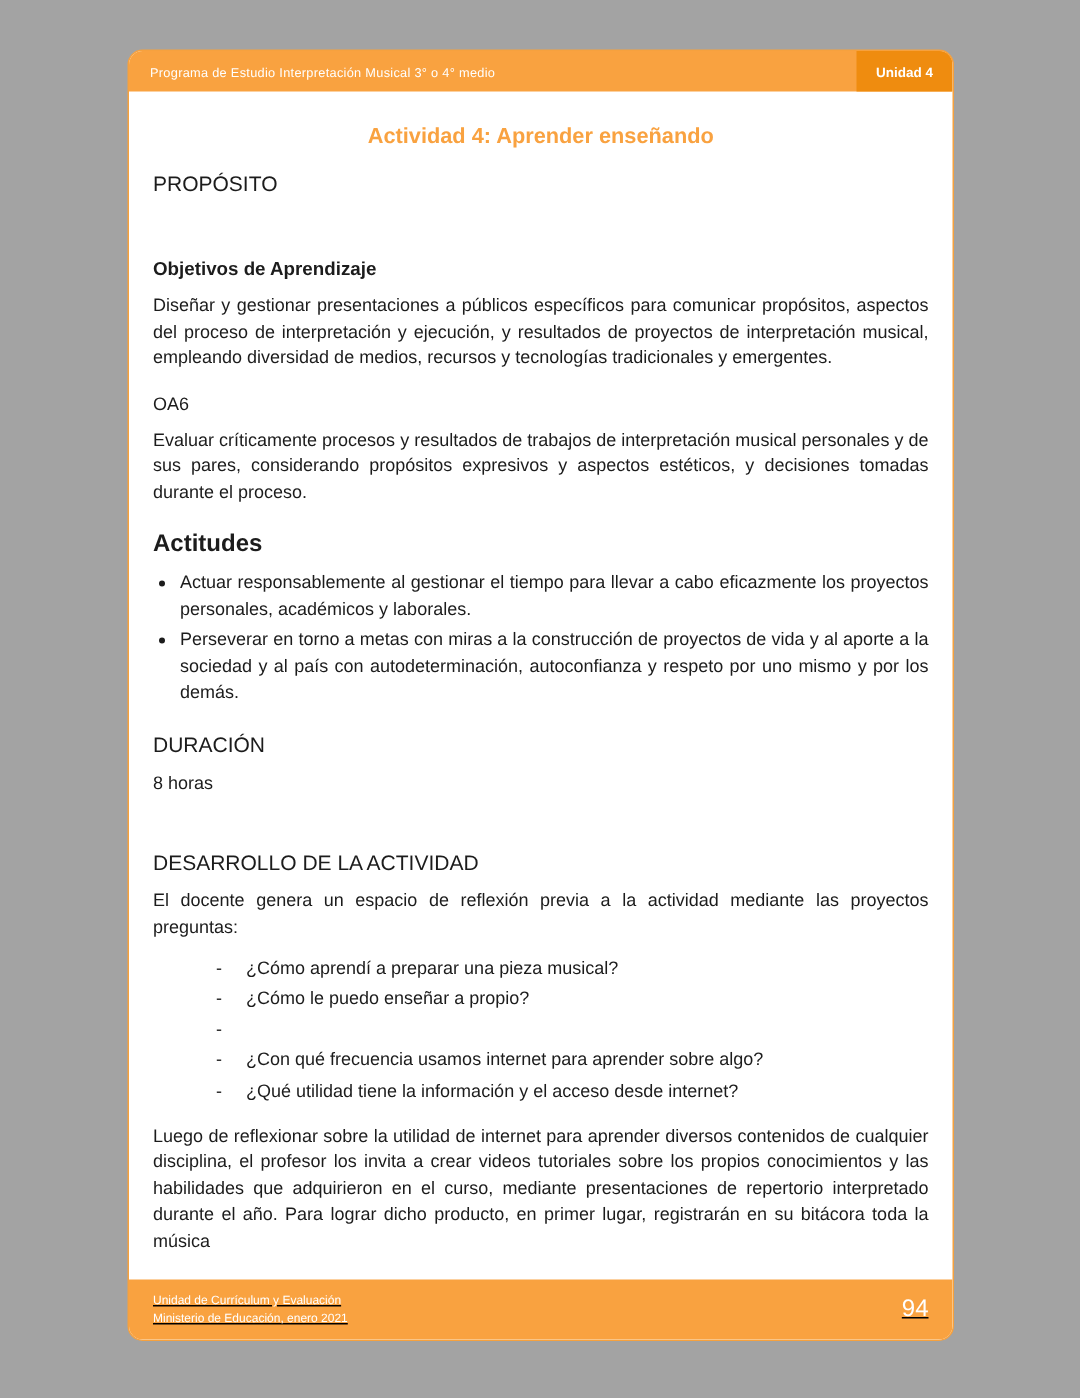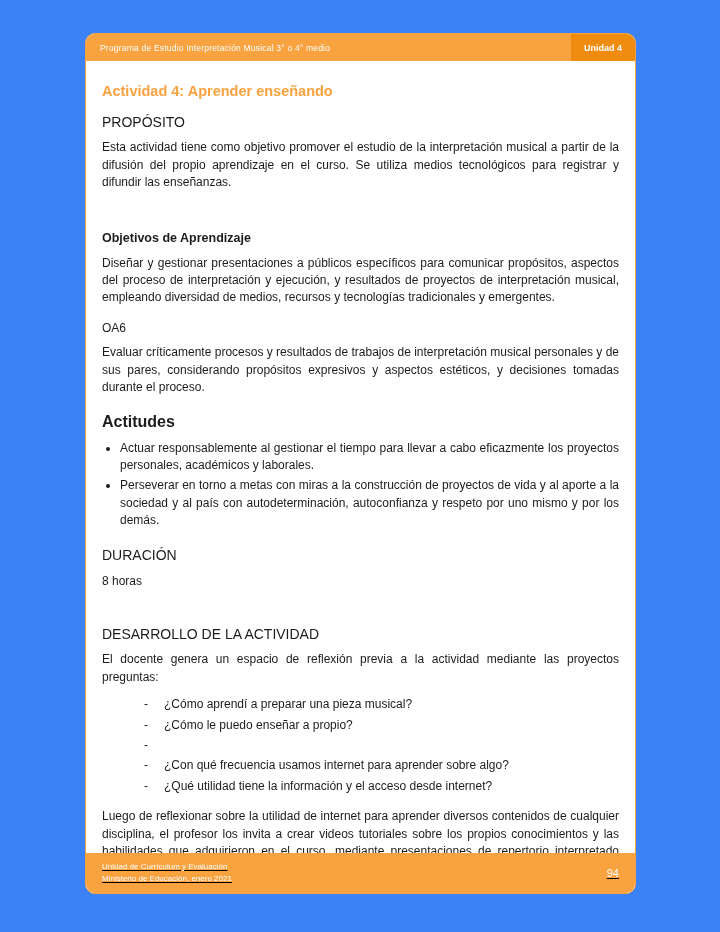--- a/index.html
+++ b/index.html
@@ -1,17 +1,17 @@
 <!DOCTYPE html>
 <html><head>
 <meta charset="utf-8">
 <style>
   * { margin:0; padding:0; box-sizing:border-box; }
   html,body { width:720px; height:932px; background:#ffffff; font-family:"Liberation Sans", sans-serif; }
-  .page { position:relative; width:720px; height:932px; background:#3b82f6; overflow:hidden;padding-left:28px; }
+  .page { position:relative; width:720px; height:932px; background:#a3a3a3; overflow:hidden;padding-left:28px; }
 
   .page-frame {
     position:absolute; left:85px; top:33px; width:551px; height:861px;
     border:1px solid #f6a13e; border-radius:10px;
     display:flex; flex-direction:column; overflow:hidden; background:#ffffff;
   }
 
   .header-bar {
     height:27px; background:#f9a240; flex:0 0 auto;
     display:flex; justify-content:space-between; align-items:stretch;
@@ -24,21 +24,21 @@
     background:#ef8c0f; color:#ffffff; font-weight:bold; font-size:9px;
     display:flex; align-items:center; padding:0 13px;
   }
 
   .content {
     flex:1 1 auto; padding:10px 16px 0 16px; color:#1c1c1c;
     font-size:12px; line-height:1.45; overflow:hidden;
   }
 
   .doc-title {
-    text-align:left; color:#f9a240; font-weight:bold; font-size:14.5px;
+    text-align:center; color:#f9a240; font-weight:bold; font-size:14.5px;
     margin:10px 0 10px 0;
   }
   .h-caps { font-weight:normal; font-size:14px; margin-top:8px; }
   .h-sub  { font-weight:bold; font-size:12.5px; margin-top:38px; }
   .h-small{ font-weight:bold; font-size:16px;  margin-top:14px; }
   .para   { text-align:justify; margin-top:7px; }
   .oa-label { margin-top:13px; }
 
   ul.bullets { margin-top:6px; padding-left:18px; }
   ul.bullets li { text-align:justify; margin-bottom:3px; }
@@ -49,38 +49,37 @@
 
   .spacer-lg { height:26px; }
 
   .footer-bar {
     height:40px; background:#f9a240; flex:0 0 auto;
     display:flex; justify-content:space-between; align-items:center;
     padding:0 16px;
     text-decoration:underline;
   }
   .footer-left { color:#ffffff; font-size:8px; line-height:1.5; }
-  .page-number { color:#ffffff; font-size:11px; }
+  .page-number { color:#ffffff; font-size:16px; }
 </style>
 </head>
 <body>
 
 <div class="page">
   <div class="page-frame">
 
     <div class="header-bar">
       <div class="header-left">Programa de Estudio Interpretación Musical 3° o 4° medio</div>
       <div class="unidad-badge">Unidad 4</div>
     </div>
 
     <div class="content">
       <div class="doc-title">Actividad 4: Aprender enseñando</div>
 
       <div class="h-caps">PROPÓSITO</div>
-      <div class="para">Esta actividad tiene como objetivo promover el estudio de la interpretación musical a partir de la difusión del propio aprendizaje en el curso. Se utiliza medios tecnológicos para registrar y difundir las enseñanzas.</div>
 
       <div class="h-sub">Objetivos de Aprendizaje</div>
       <div class="para">Diseñar y gestionar presentaciones a públicos específicos para comunicar propósitos, aspectos del proceso de interpretación y ejecución, y resultados de proyectos de interpretación musical, empleando diversidad de medios, recursos y tecnologías tradicionales y emergentes.</div>
       <div class="oa-label">OA6</div>
       <div class="para">Evaluar críticamente procesos y resultados de trabajos de interpretación musical personales y de sus pares, considerando propósitos expresivos y aspectos estéticos, y decisiones tomadas durante el proceso.</div>
 
       <div class="h-small">Actitudes</div>
       <ul class="bullets">
         <li>Actuar responsablemente al gestionar el tiempo para llevar a cabo eficazmente los proyectos personales, académicos y laborales.</li>
         <li>Perseverar en torno a metas con miras a la construcción de proyectos de vida y al aporte a la sociedad y al país con autodeterminación, autoconfianza y respeto por uno mismo y por los demás.</li>

